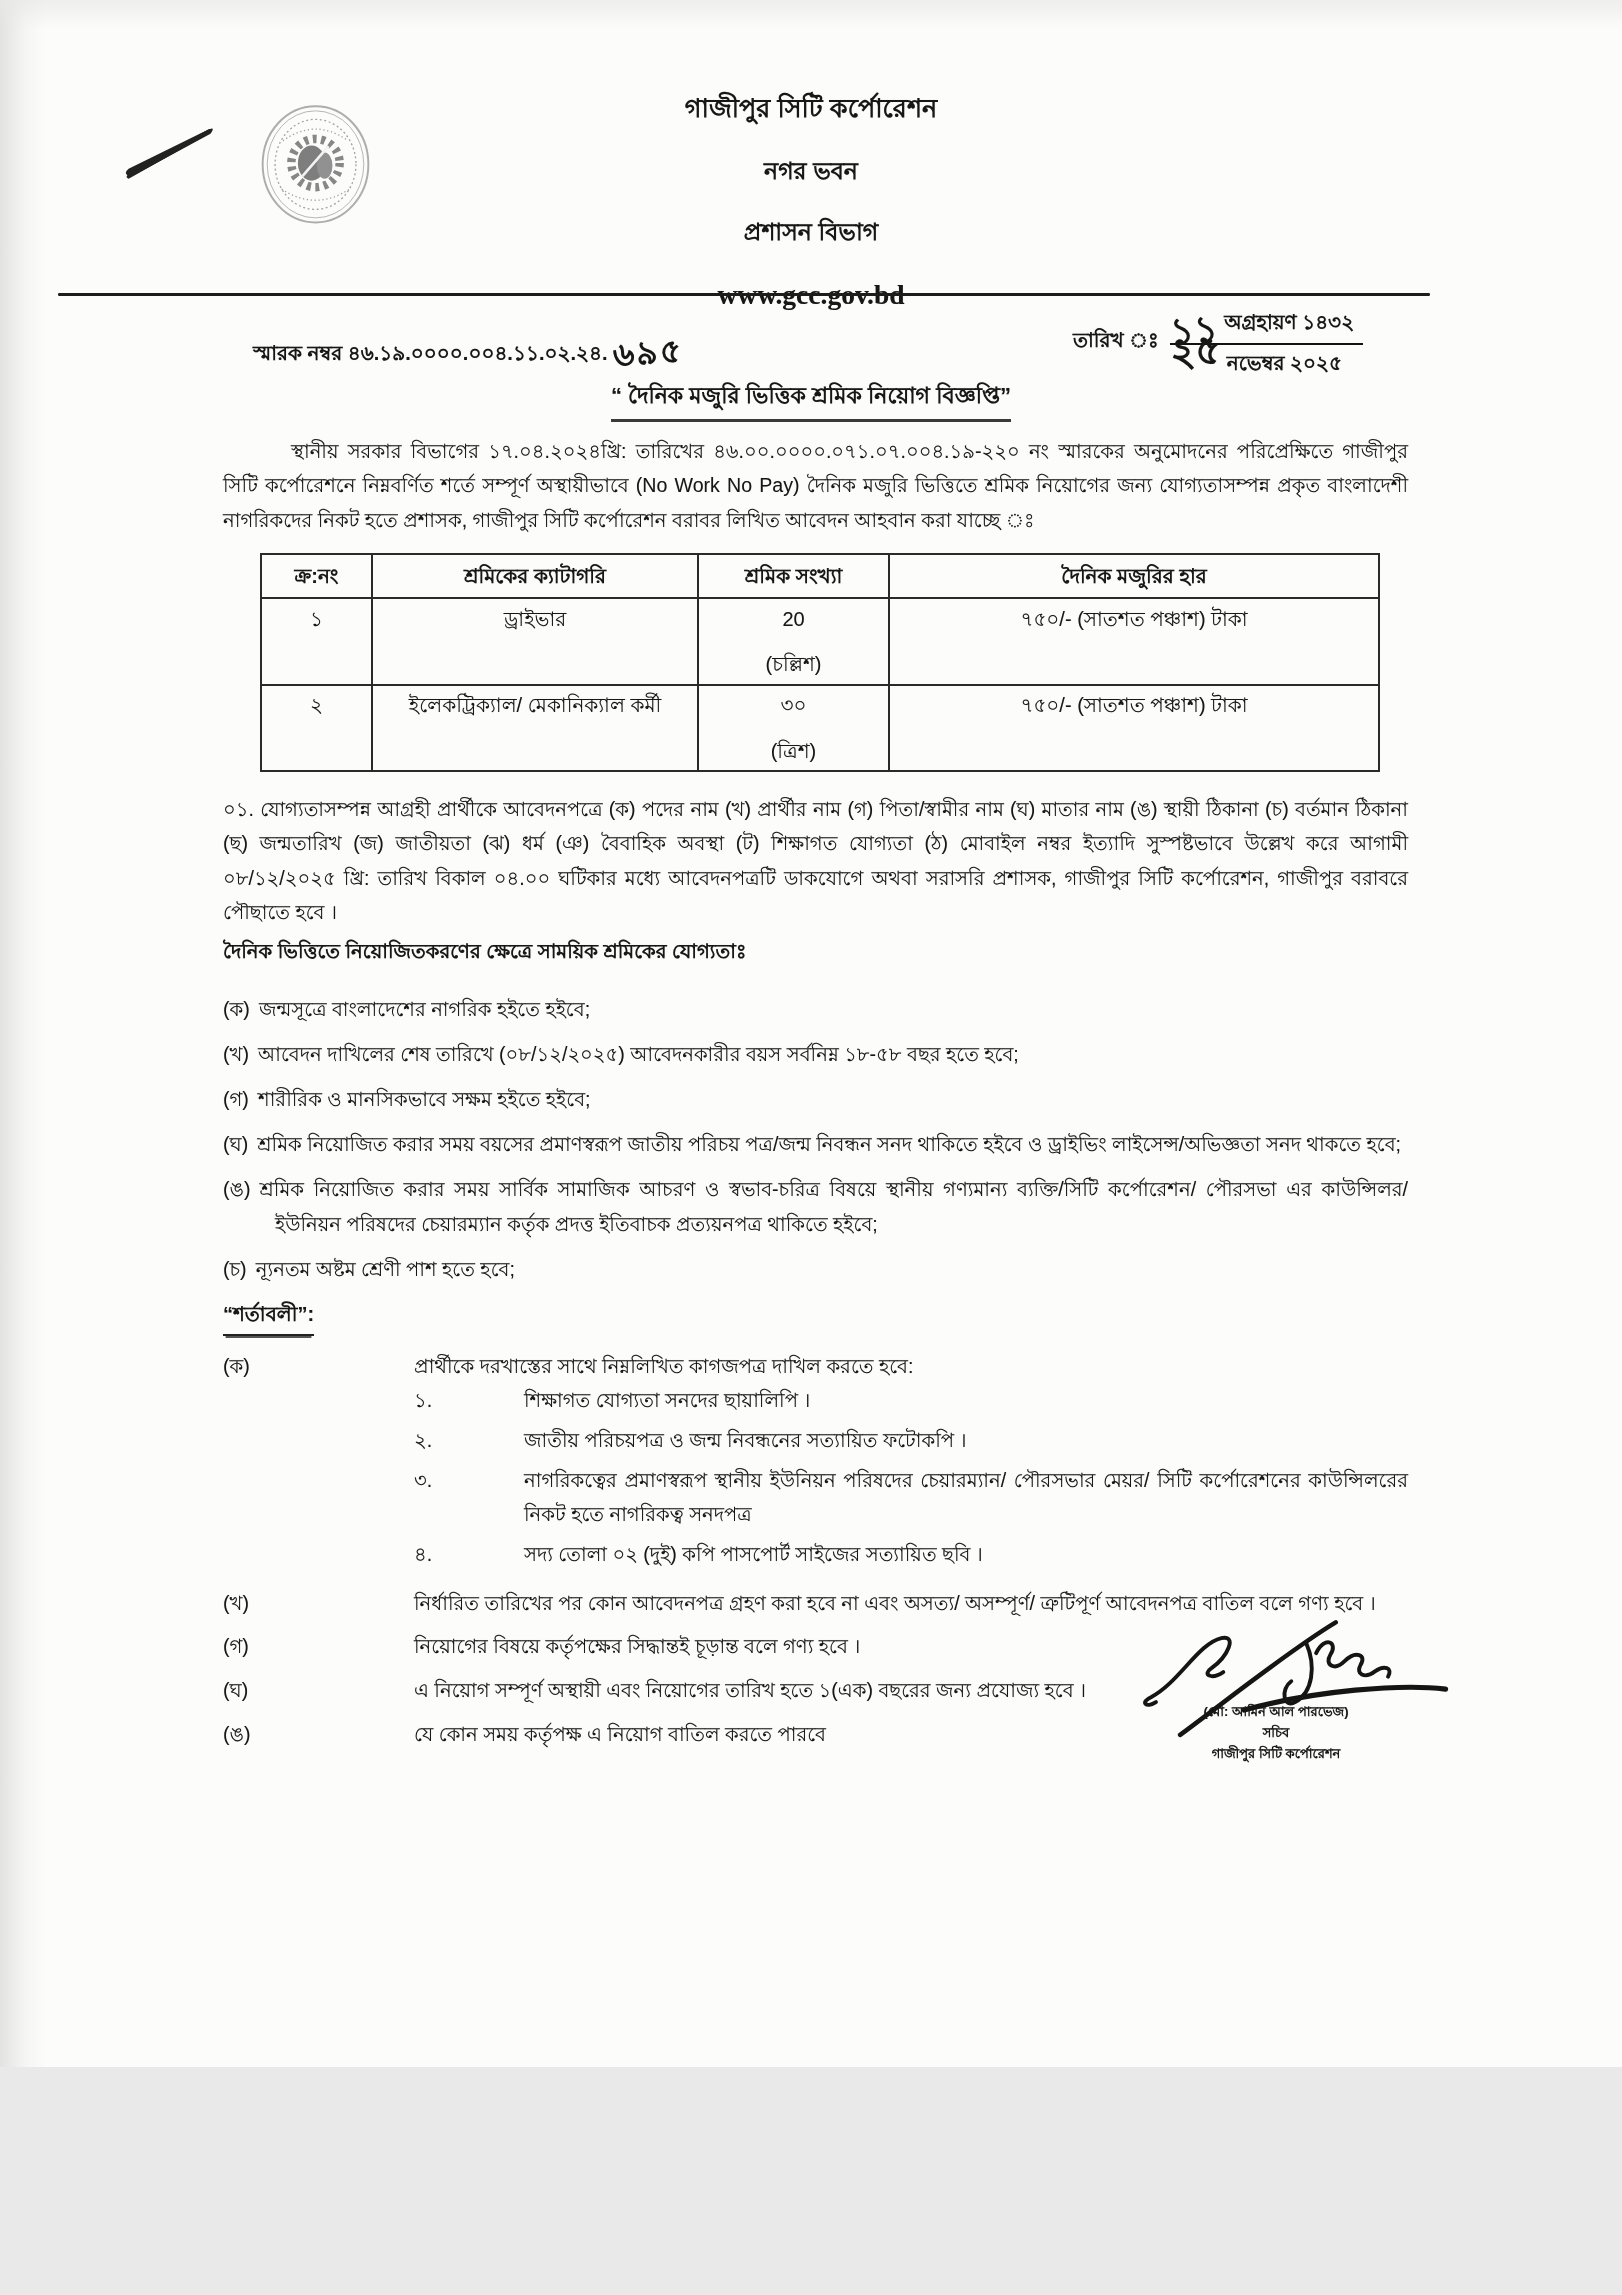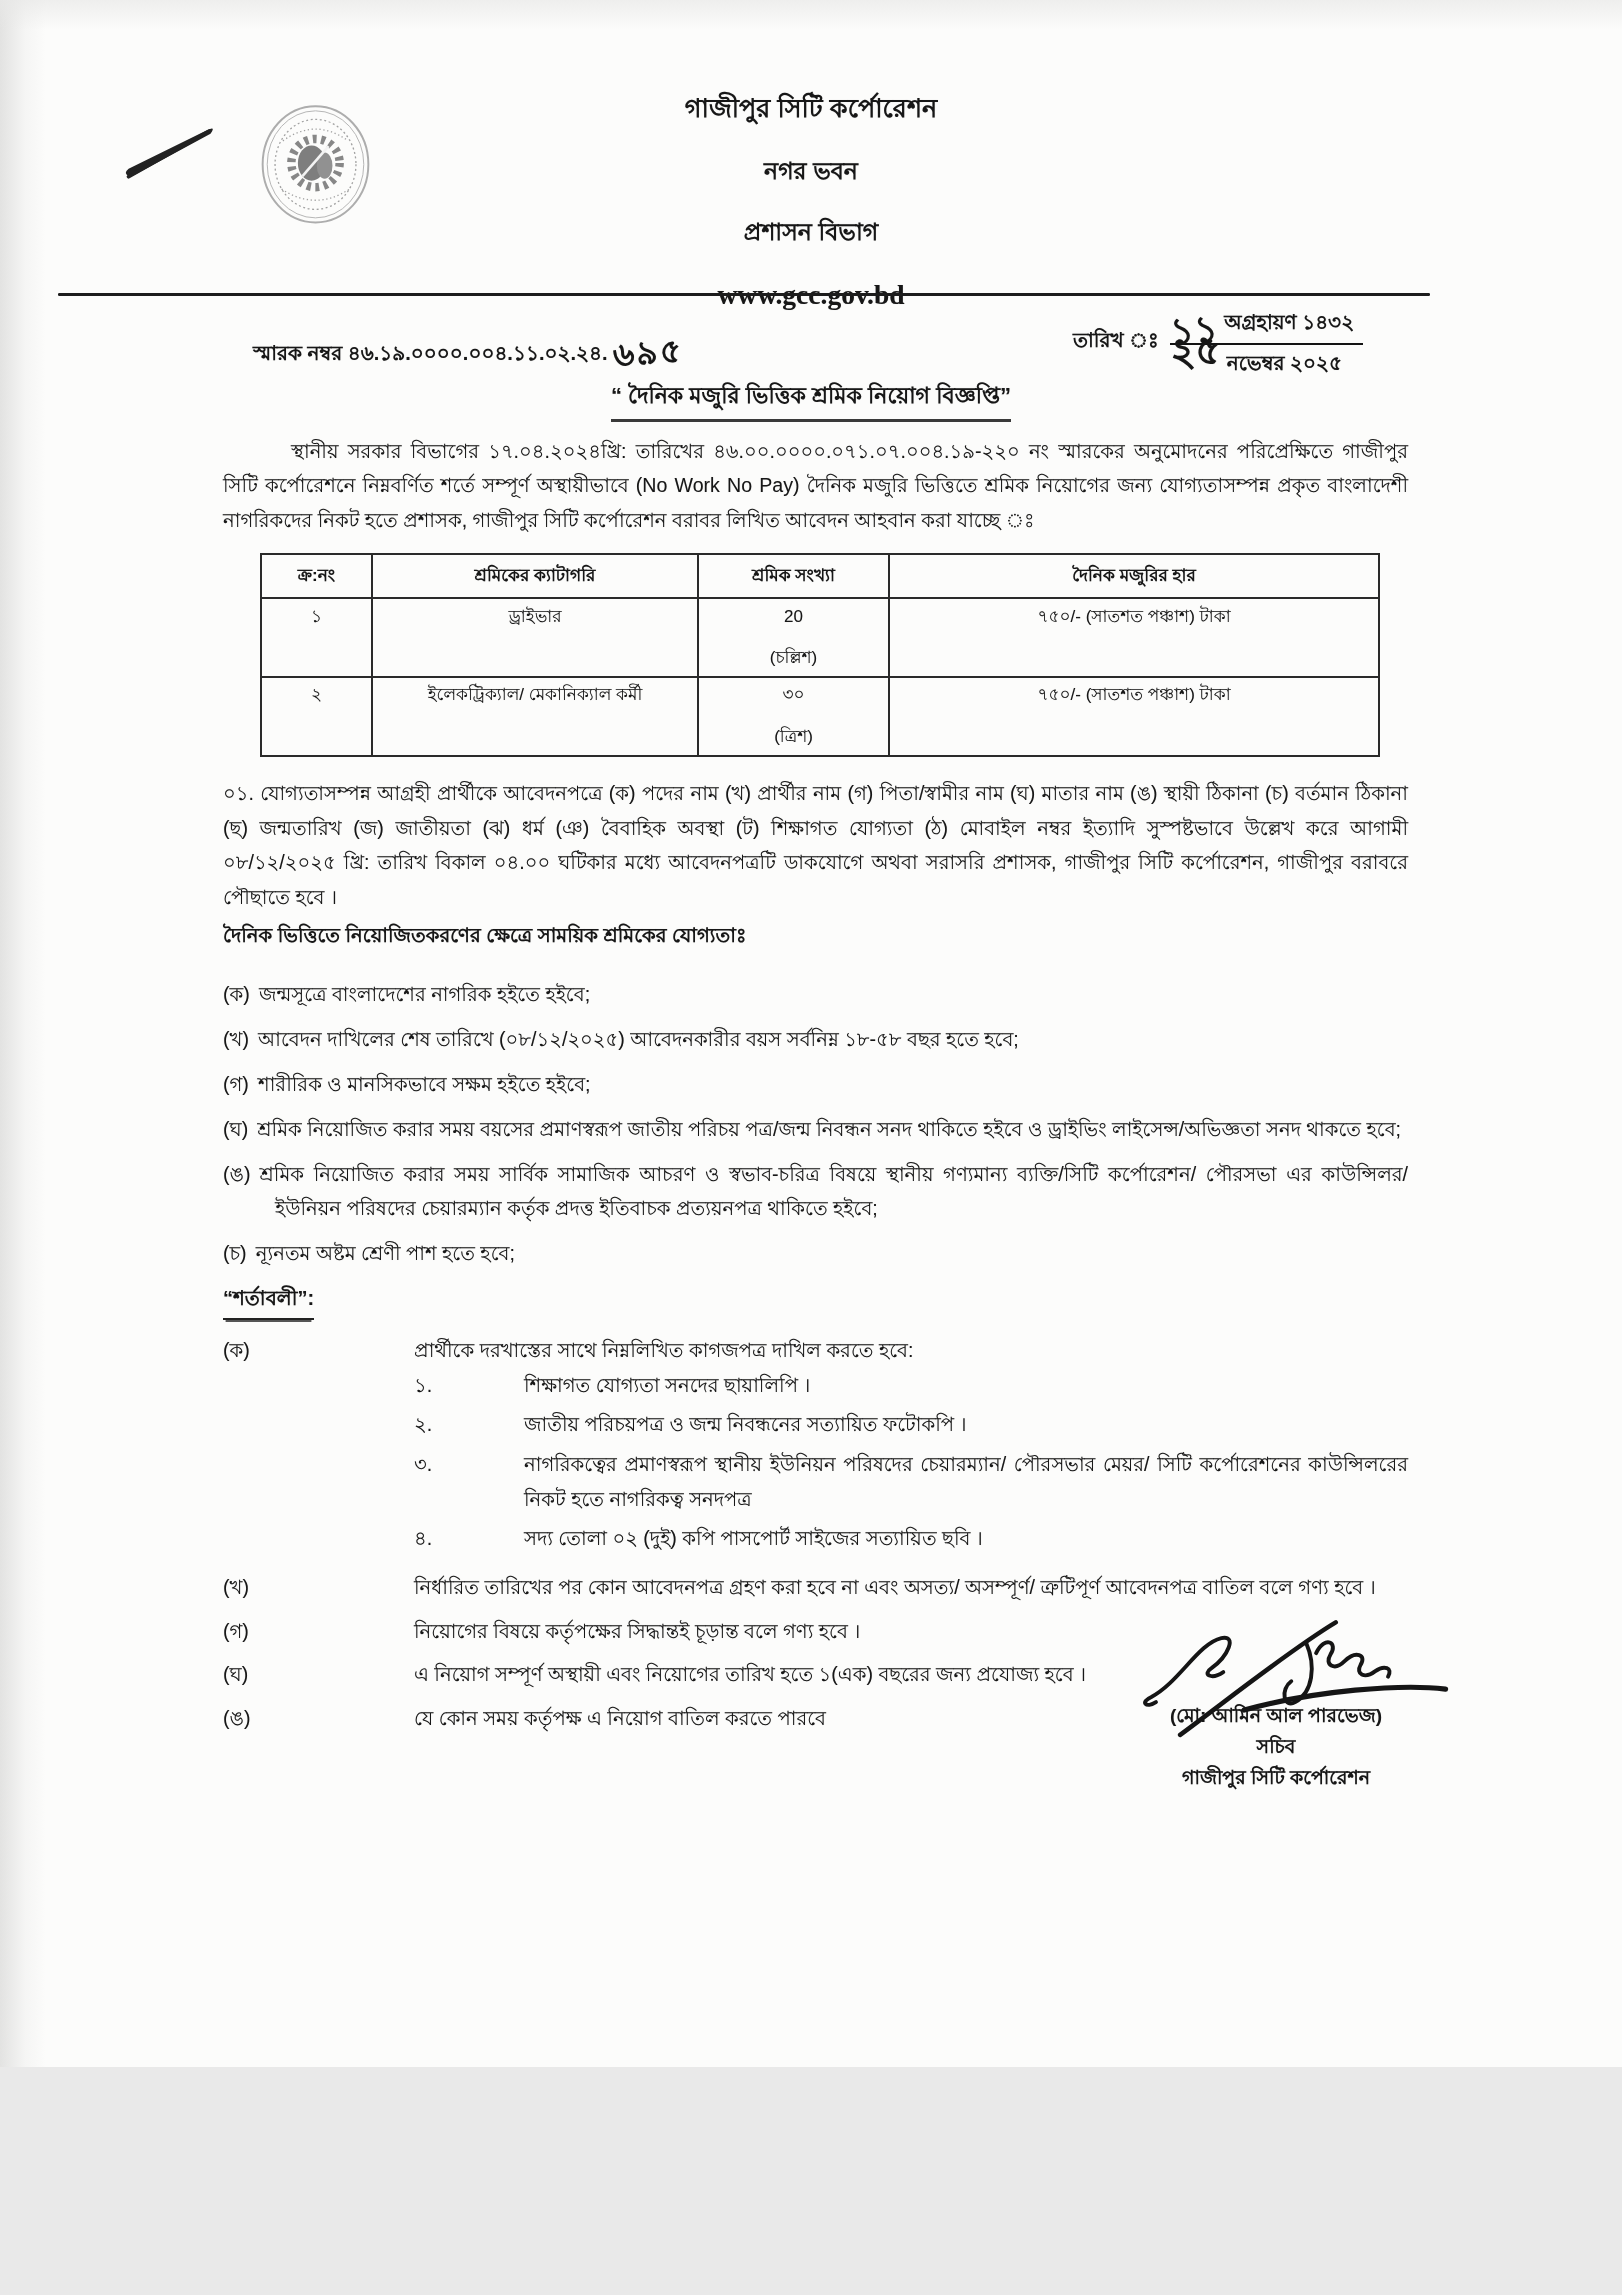--- a/index.html
+++ b/index.html
@@ -64,21 +64,21 @@
 
   
   .doc-body{
     position:absolute;top:434px;left:223px;width:1185px;
     font-size:19.6px;line-height:1.76;text-align:justify;
   }
   .intro{margin:0 0 15.7px 0;text-indent:68px;}
 
   table.vacancy{
     border-collapse:collapse;margin:2.6px 0 3.9px 37px;width:1120px;
-    font-size:17px;line-height:1.3;text-align:center;
+    font-size:20px;line-height:1.3;text-align:center;
   }
   table.vacancy th,table.vacancy td{border:2px solid #2a2a2a;padding:6.5px 5.2px;vertical-align:top;}
   table.vacancy th{font-weight:bold;height:29px;vertical-align:middle;}
   col.c-sl{width:111px;}col.c-cat{width:326px;}col.c-cnt{width:191px;}
   td .count-word{margin-top:19.6px;}
   td.wage-cell{padding-top:11.8px;}
   td.cat-cell{padding-top:11.8px;}
   td.sl-cell{padding-top:11.8px;}
 
   .para01{margin:19.6px 0 3.9px 0;}
@@ -93,21 +93,21 @@
     border-bottom:2px solid #222;box-shadow:0 4.6px 0 -2.6px #555;padding-bottom:2px;
   }
   .term{display:grid;grid-template-columns:191px 1fr;margin-bottom:9.2px;}
   .term-label{font-weight:normal;}
   .sub-row{display:grid;grid-template-columns:110px 1fr;margin-bottom:5.2px;}
 
   
   .sig-scribble{position:absolute;left:1120px;top:1604px;}
   .sig-block{
     position:absolute;left:1060px;top:1701px;width:432px;text-align:center;
-    font-size:19px;font-weight:bold;line-height:1.62;
+    font-size:13px;font-weight:bold;line-height:1.62;
   }
 
   
   .camscanner{position:absolute;left:1280px;top:2148px;display:flex;align-items:center;gap:14.4px;}
   .cs-icon{
     position:relative;width:63px;height:63px;border-radius:15.7px;
     background:#172435;display:flex;align-items:center;justify-content:center;overflow:hidden;
   }
   .cs-icon .band{position:absolute;left:0;right:0;bottom:0;height:15.7px;background:#25c1a1;}
   .cs-icon .cs-text{

